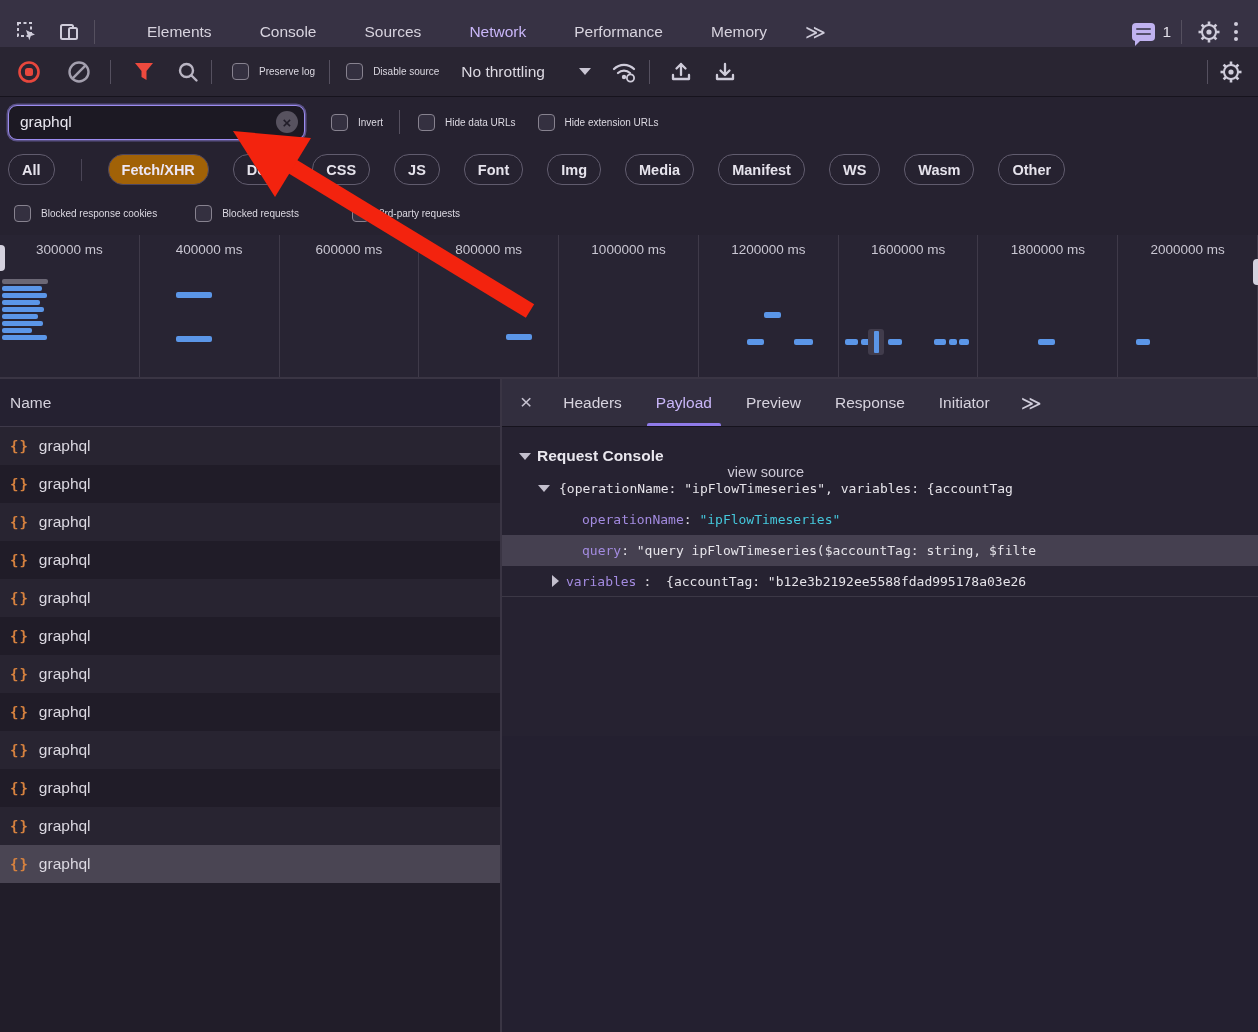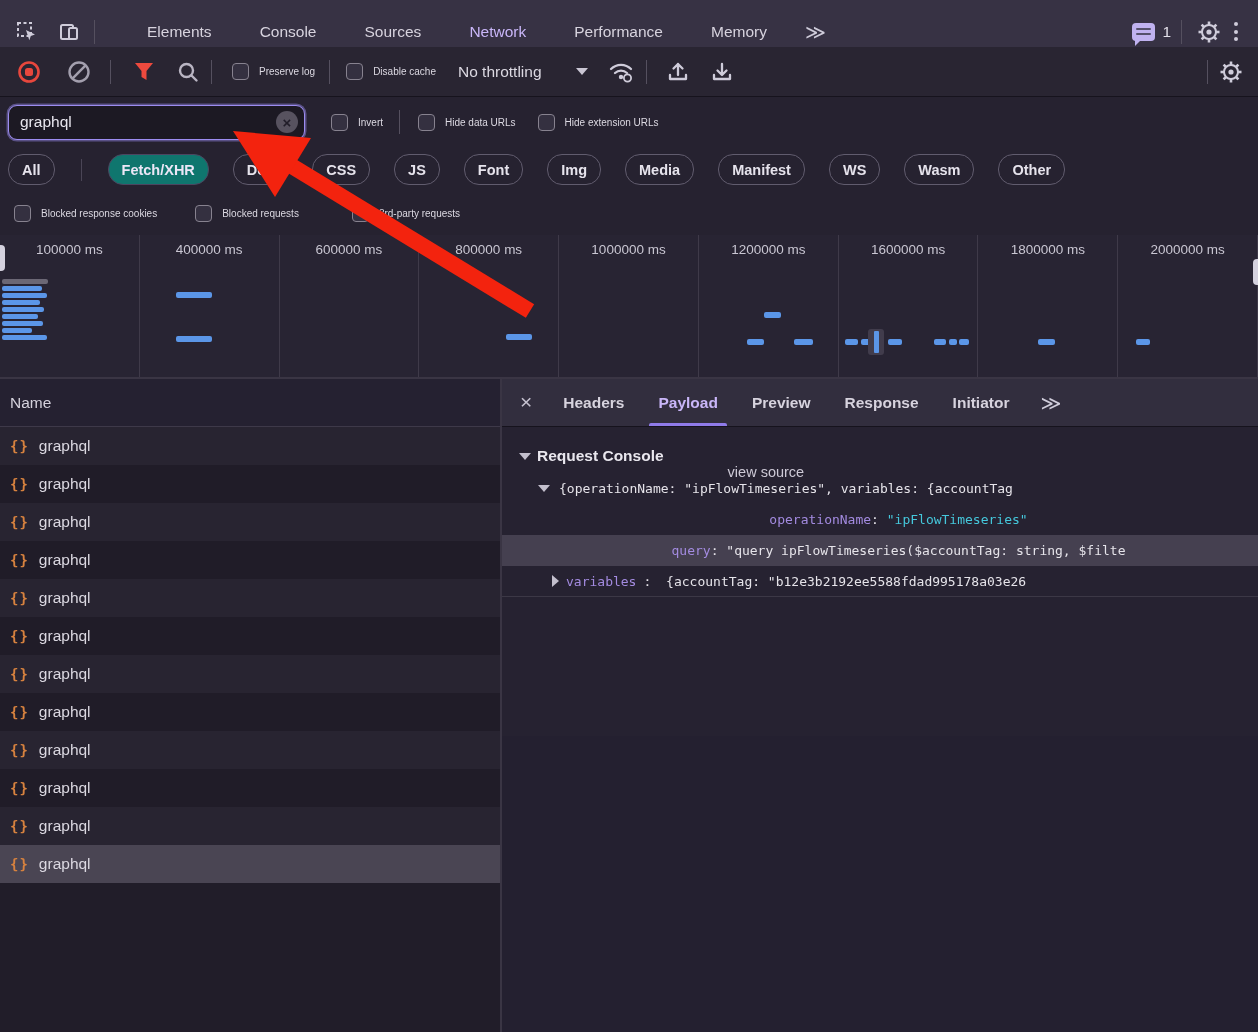--- a/index.html
+++ b/index.html
@@ -47,21 +47,21 @@
   .filter-input { width:100%; height:100%; background:#1c1923; border:1px solid #9c8cf0; box-shadow:0 0 0 1.5px rgba(156,140,240,.45);
     border-radius:9px; color:#e8e6ee; font-size:15.5px; padding:0 34px 0 11px; outline:none; font-family:"Liberation Sans",sans-serif; }
   .clear-btn { position:absolute; right:7px; top:50%; transform:translateY(-50%); width:22px; height:22px; border-radius:50%;
     background:#57525f; color:#211d29; font-size:15px; display:flex; align-items:center; justify-content:center; cursor:pointer; font-weight:bold; }
 
   
   .chip-bar { position:absolute; left:0; top:147px; width:100%; height:45px; background:#262230;
     display:flex; align-items:center; gap:24px; padding-left:8px; }
   .chip { height:31px; display:flex; align-items:center; padding:0 13px; border:1px solid #615c6e; border-radius:15px;
     font-size:14.5px; font-weight:600; color:#e6e3ec; cursor:pointer; white-space:nowrap; }
-  .chip.selected { background:#0f766e; border-color:#4c4660; color:#ece7f7; }
+  .chip.selected { background:#a16207; border-color:#4c4660; color:#ece7f7; }
   .chip-sep { width:1px; height:22px; background:#4a4556; margin:0 2px; }
 
   
   .blocked-bar { position:absolute; left:0; top:192px; width:100%; height:43px; background:#262230;
     display:flex; align-items:center; gap:38px; padding-left:14px; }
 
   
   .overview { position:absolute; left:0; top:235px; width:100%; height:144px; background:#282433;
     border-bottom:2px solid #3a3544; display:flex; overflow:hidden; }
   .ov-col { flex:1 0 auto; width:125.6px; border-right:1px solid #3f3a49; font-size:13.5px; color:#c9c6d2;
@@ -80,32 +80,32 @@
   .req-row { height:38px; display:flex; align-items:center; gap:10px; padding-left:10px; font-size:15.5px; color:#dbd8e1; cursor:pointer; }
   .req-row:nth-child(odd) { background:#282431; }
   .req-row:nth-child(even) { background:#201c28; }
   .req-row.selected { background:#4a4553; }
   .json-ico { font-family:"DejaVu Sans Mono", monospace; font-size:14px; font-weight:bold; color:#d7823f; letter-spacing:1px; }
 
   
   .detail { flex:1; background:#262231; display:flex; flex-direction:column; overflow:hidden; }
   .detail-tabs { height:48px; flex:none; background:#322e3e; display:flex; align-items:center; border-bottom:1px solid #16131d; }
   .close-x { font-size:21px; color:#c6c2d0; padding:0 14px 2px 18px; cursor:pointer; }
-  .dtab { position:relative; height:100%; display:flex; align-items:center; padding:0 17px; font-size:15.5px; color:#d7d3de; cursor:pointer;font-weight:bold; }
+  .dtab { position:relative; height:100%; display:flex; align-items:center; padding:0 17px; font-size:15.5px; color:#d7d3de; cursor:pointer; }
   .dtab.active { color:#c9b6f8; }
   .dtab.active::after { content:""; position:absolute; left:8px; right:8px; bottom:0; height:3px; background:#8f7be9; border-radius:2px 2px 0 0; }
   .payload { flex:1; padding-top:12px; font-family:"DejaVu Sans Mono", monospace; font-size:13px; }
   .payload-head { display:flex; align-items:center; height:34px; padding-left:17px; font-family:"Liberation Sans",sans-serif; cursor:pointer; }
   .payload-title { font-size:15.5px; font-weight:bold; color:#e9e7ee; margin-left:6px; }
   .view-source { font-size:14.5px; color:#cdc9d6; margin-left:64px; cursor:pointer;margin-top:32px; }
   .tri-down { width:0; height:0; border-left:6px solid transparent; border-right:6px solid transparent; border-top:7px solid #c3bfcd; flex:none; }
   .tri-right { width:0; height:0; border-top:6px solid transparent; border-bottom:6px solid transparent; border-left:7px solid #c3bfcd; flex:none; }
   .pl-line { height:31px; display:flex; align-items:center; white-space:nowrap; overflow:hidden; color:#d9d6e0; }
   .pl-summary { padding-left:36px; gap:9px; }
-  .pl-kv { padding-left:37px;justify-content:center; }
+  .pl-kv { padding-left:80px; }
   .pl-kv.hl { background:#454050; }
   .pl-var { padding-left:50px; gap:7px; }
   .k { color:#a38be0; }
   .v-cyan { color:#45c8dc; }
   .v-white { color:#e6e4ea; }
   .payload-end { border-bottom:1px solid #3c3846; }
   .blank { flex:1; background:#242030; }
 
   
   .ic { display:block; }
@@ -202,21 +202,21 @@
       </svg>
     </div>
     <div class="vsep" style="margin-left:8px"></div>
     <div class="cb-group" style="margin-left:10px">
       <span class="checkbox"></span>
       <span class="cb-label">Preserve log</span>
     </div>
     <div class="vsep" style="margin-left:14px"></div>
     <div class="cb-group" style="margin-left:6px">
       <span class="checkbox"></span>
-      <span class="cb-label">Disable cache</span>
+      <span class="cb-label">Disable source</span>
     </div>
     <div class="throttle">
       <span class="throttle-label">No throttling</span>
       <span class="caret-down"></span>
     </div>
     <div class="ticon" style="margin-left:18px">
       <svg class="ic" width="26" height="22" viewBox="0 0 26 22">
         <path d="M3 8 A14 14 0 0 1 23 8" fill="none" stroke="#cfccda" stroke-width="2.3" stroke-linecap="round"></path>
         <path d="M7 12 A9 9 0 0 1 19 12" fill="none" stroke="#cfccda" stroke-width="2.3" stroke-linecap="round"></path>
         <circle cx="13" cy="16" r="2.2" fill="#cfccda"></circle>
@@ -302,21 +302,21 @@
       <span class="checkbox"></span>
       <span class="cb-label">Blocked requests</span>
     </div>
     <div class="cb-group" style="margin-left:15px">
       <span class="checkbox"></span>
       <span class="cb-label">3rd-party requests</span>
     </div>
   </div>
 
   <div class="overview">
-    <div class="ov-col">100000 ms</div>
+    <div class="ov-col">300000 ms</div>
     <div class="ov-col">400000 ms</div>
     <div class="ov-col">600000 ms</div>
     <div class="ov-col">800000 ms</div>
     <div class="ov-col">1000000 ms</div>
     <div class="ov-col">1200000 ms</div>
     <div class="ov-col">1600000 ms</div>
     <div class="ov-col">1800000 ms</div>
     <div class="ov-col">2000000 ms</div>
     <div class="ov-bars">
         <div class="ov-bar" style="left: 2px; top: 44px; width: 46px; height: 5px; background: rgb(107, 103, 117);"></div>

